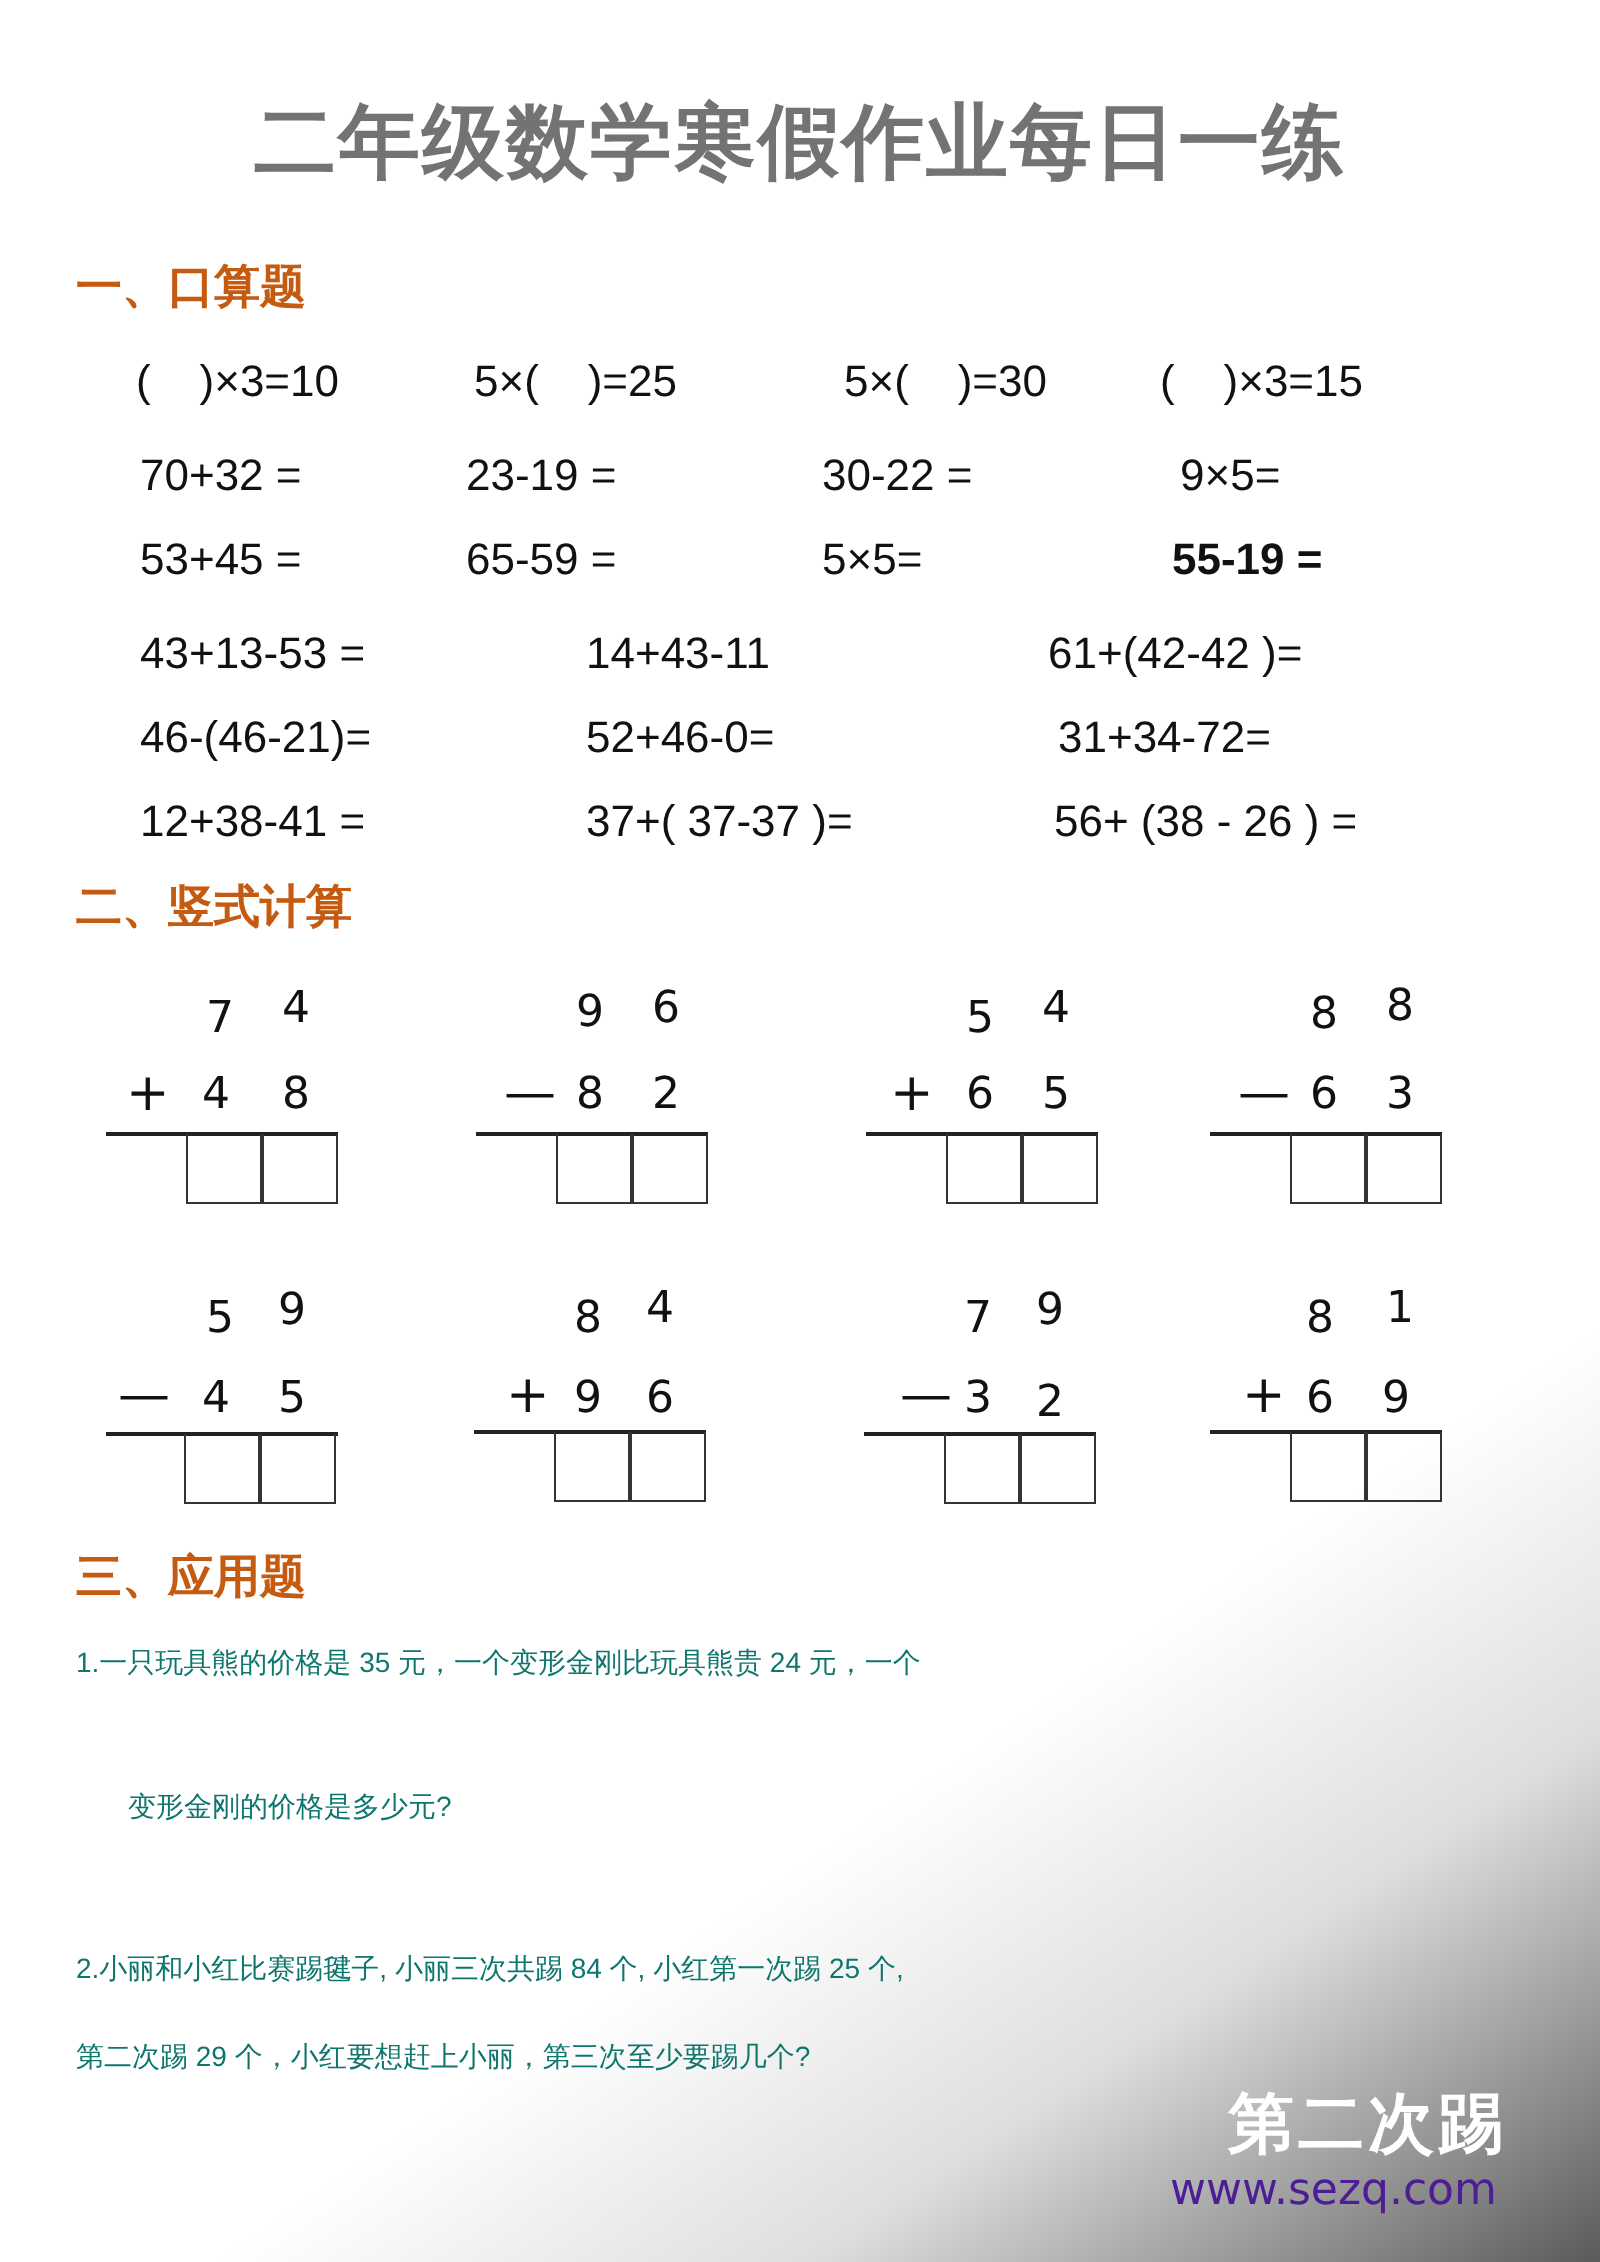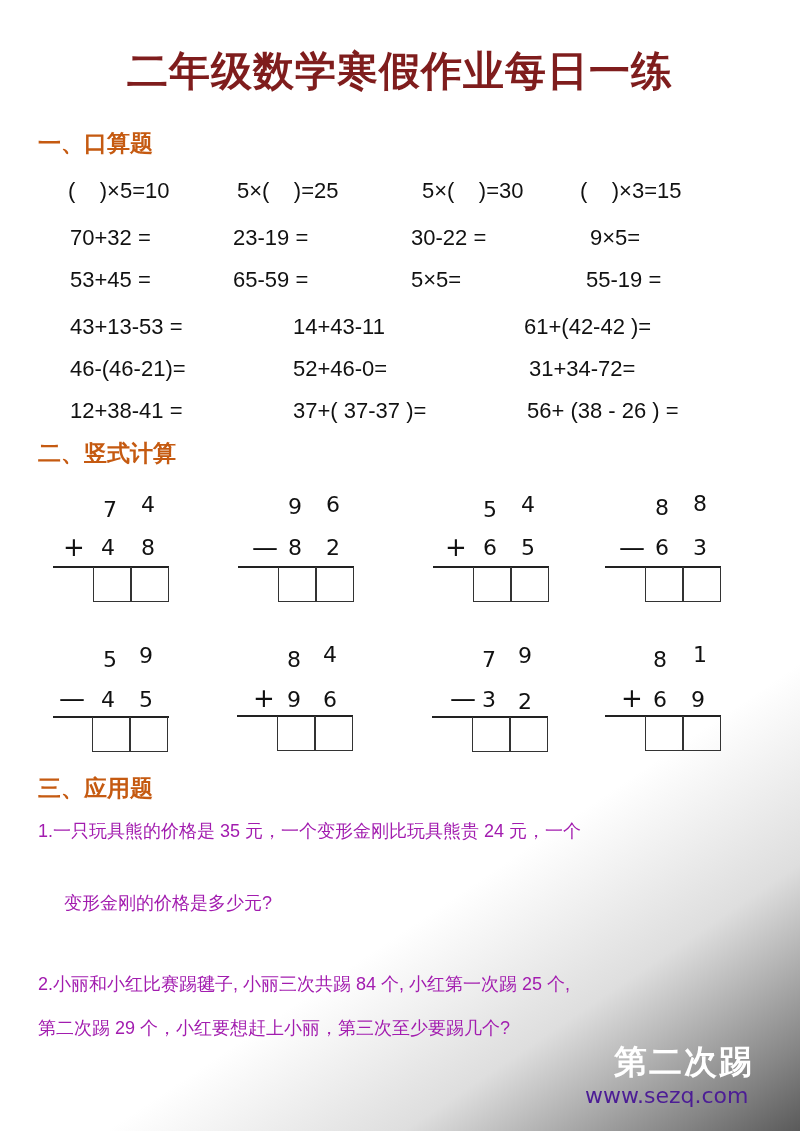--- a/index.html
+++ b/index.html
@@ -8,73 +8,73 @@
     position:relative; overflow:hidden; background:#ffffff;
     font-family:"DejaVu Sans","Liberation Sans",sans-serif; color:#111;
   }
   .corner-shade {
     position:absolute; left:0; top:0; width:800px; height:1131px;
     background: linear-gradient(146deg, rgba(255,255,255,0) 0%, rgba(255,255,255,0) 72%, rgba(200,200,200,0.6) 84%, rgba(120,120,120,0.9) 95%, #5a5a5a 100%);
     pointer-events:none;
   }
   .title {
     position:absolute; top:44px; left:0; width:800px; text-align:center;
-    font-size:41px; font-weight:bold; color:#7f1d1d; letter-spacing:1px;
+    font-size:41px; font-weight:bold; color:#737373; letter-spacing:1px;
   }
   .section-h {
     position:absolute; left:38px; font-size:23px; font-weight:bold; color:#c55a11;
   }
   .oral {
     position:absolute; font-family:"Liberation Sans","DejaVu Sans",sans-serif;
     font-size:22px; color:#111; white-space:pre;
   }
   .vert { position:absolute; width:140px; height:130px; }
   .vert .d {
     position:absolute; font-family:"DejaVu Sans",sans-serif; font-size:22px; color:#111;
   }
   .vert .op { position:absolute; font-size:26px; color:#111; font-family:"DejaVu Sans",sans-serif; }
   .vert .rule { position:absolute; left:0; top:86px; width:116px; height:1.5px; background:#222; }
   .vert .box { position:absolute; top:87px; width:38px; height:35px; border-left:1.3px solid #333; border-right:1.3px solid #333; border-bottom:1.6px solid #333; }
   .problem {
     position:absolute; font-family:"Liberation Sans","DejaVu Sans",sans-serif;
-    font-size:18px; color:#a21caf; line-height:40px;
+    font-size:14px; color:#0f766e; line-height:40px;
   }
   .wm-cn {
     position:absolute; left:614px; top:1040px; font-size:33px; font-weight:bold;
     color:#ffffff; letter-spacing:2px;
   }
   .wm-url {
     position:absolute; left:585px; top:1083px; font-size:22px; color:#4c1d95;
     font-family:"DejaVu Sans",sans-serif;
   }
 </style>
 </head>
 <body>
 
 <div class="corner-shade"></div>
 
 <div class="title">二年级数学寒假作业每日一练</div>
 
 <div class="section-h" style="top:128px;">一、口算题</div>
 
 <div>
-  <span class="oral" style="left:68px; top:178px;">(    )×5=10</span>
+  <span class="oral" style="left:68px; top:178px;">(    )×3=10</span>
   <span class="oral" style="left:237px; top:178px;">5×(    )=25</span>
   <span class="oral" style="left:422px; top:178px;">5×(    )=30</span>
   <span class="oral" style="left:580px; top:178px;">(    )×3=15</span>
 
   <span class="oral" style="left:70px; top:225px;">70+32 =</span>
   <span class="oral" style="left:233px; top:225px;">23-19 =</span>
   <span class="oral" style="left:411px; top:225px;">30-22 =</span>
   <span class="oral" style="left:590px; top:225px;">9×5=</span>
 
   <span class="oral" style="left:70px; top:267px;">53+45 =</span>
   <span class="oral" style="left:233px; top:267px;">65-59 =</span>
   <span class="oral" style="left:411px; top:267px;">5×5=</span>
-  <span class="oral" style="left:586px; top:267px;">55-19 =</span>
+  <span class="oral" style="left:586px; top:267px;font-weight:bold;">55-19 =</span>
 
   <span class="oral" style="left:70px; top:314px;">43+13-53 =</span>
   <span class="oral" style="left:293px; top:314px;">14+43-11</span>
   <span class="oral" style="left:524px; top:314px;">61+(42-42 )=</span>
 
   <span class="oral" style="left:70px; top:356px;">46-(46-21)=</span>
   <span class="oral" style="left:293px; top:356px;">52+46-0=</span>
   <span class="oral" style="left:529px; top:356px;">31+34-72=</span>
 
   <span class="oral" style="left:70px; top:398px;">12+38-41 =</span>

